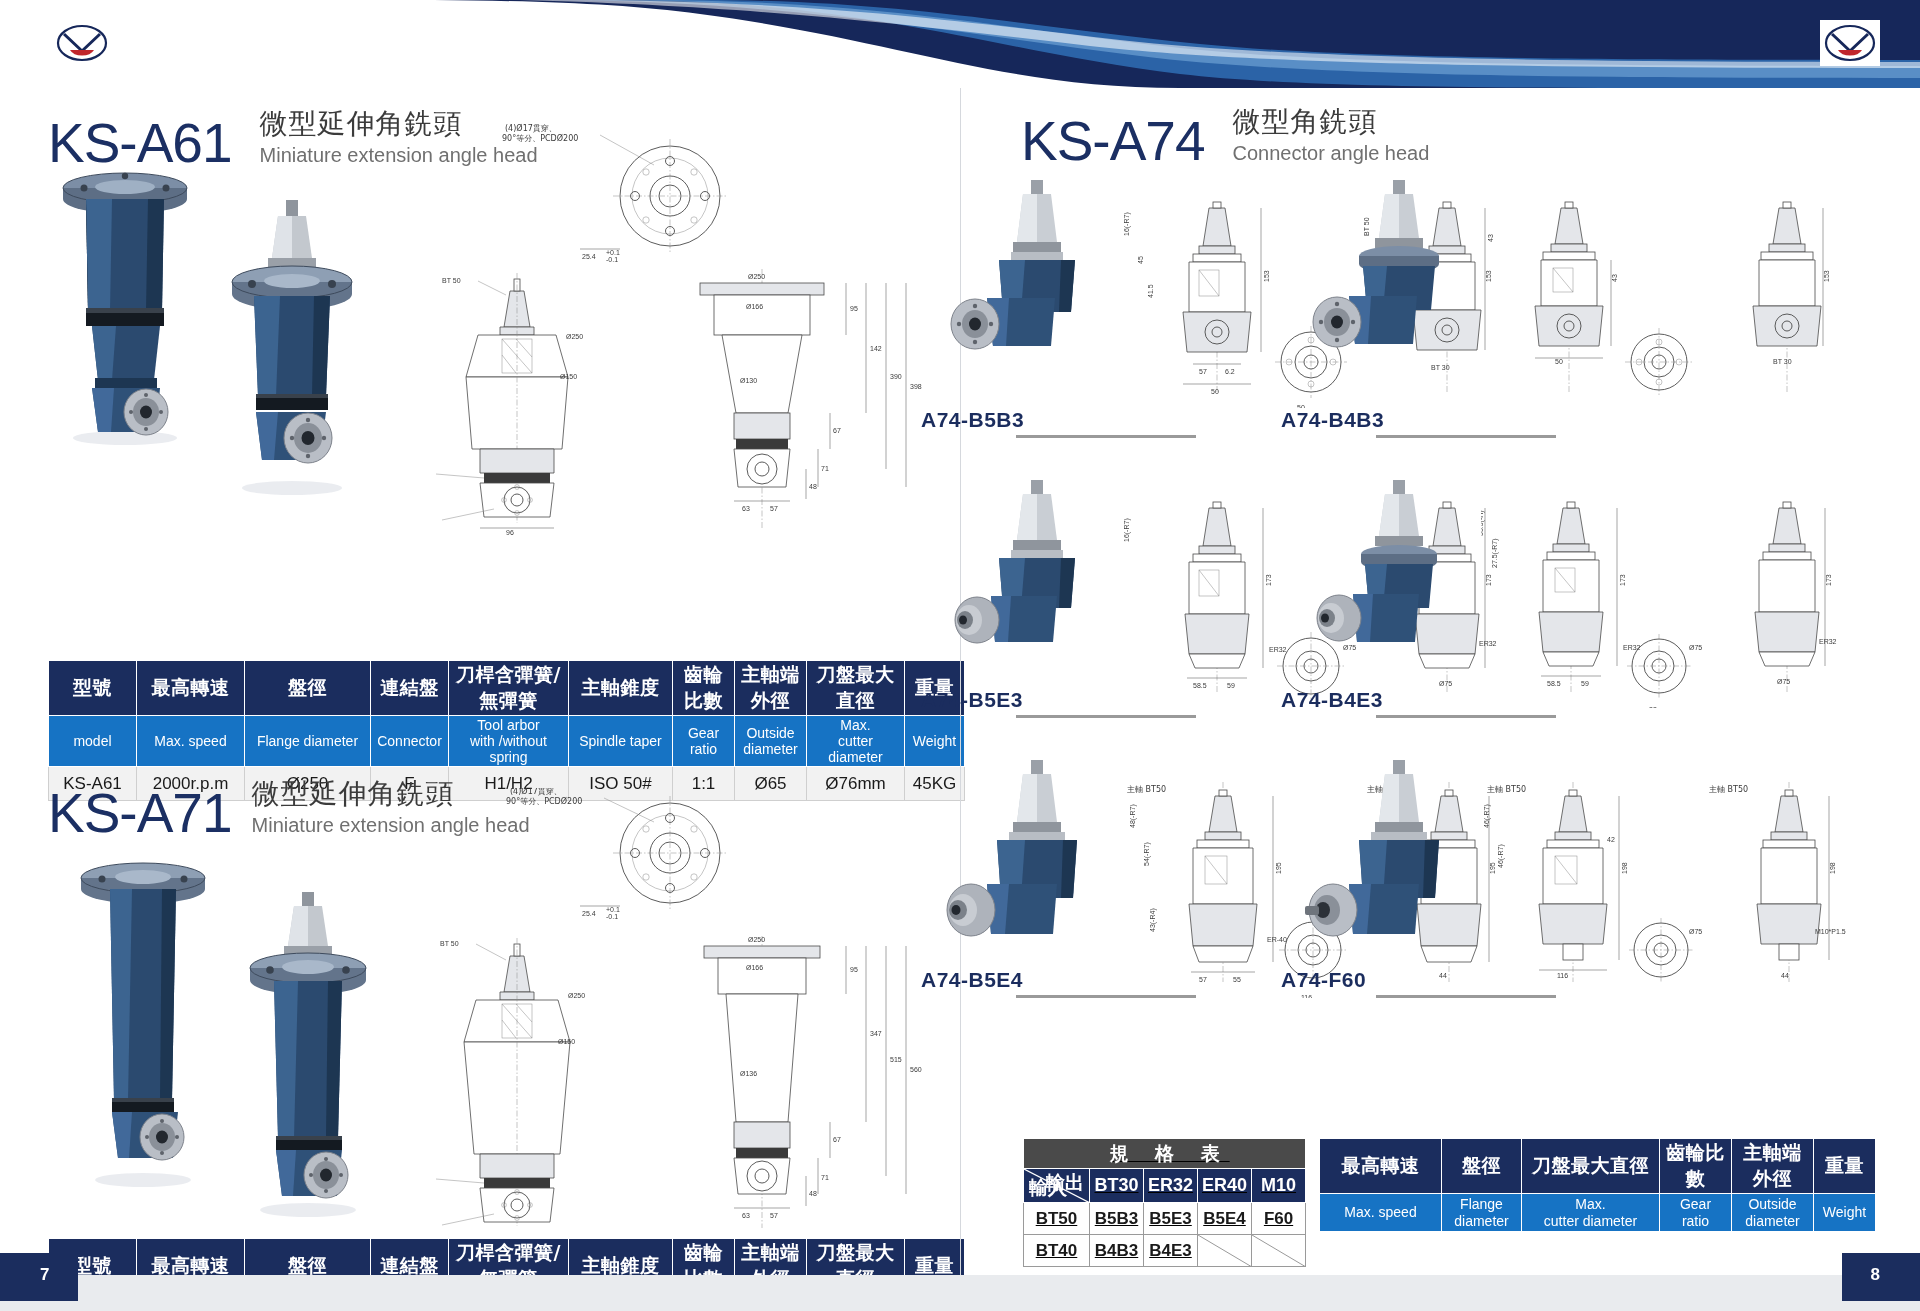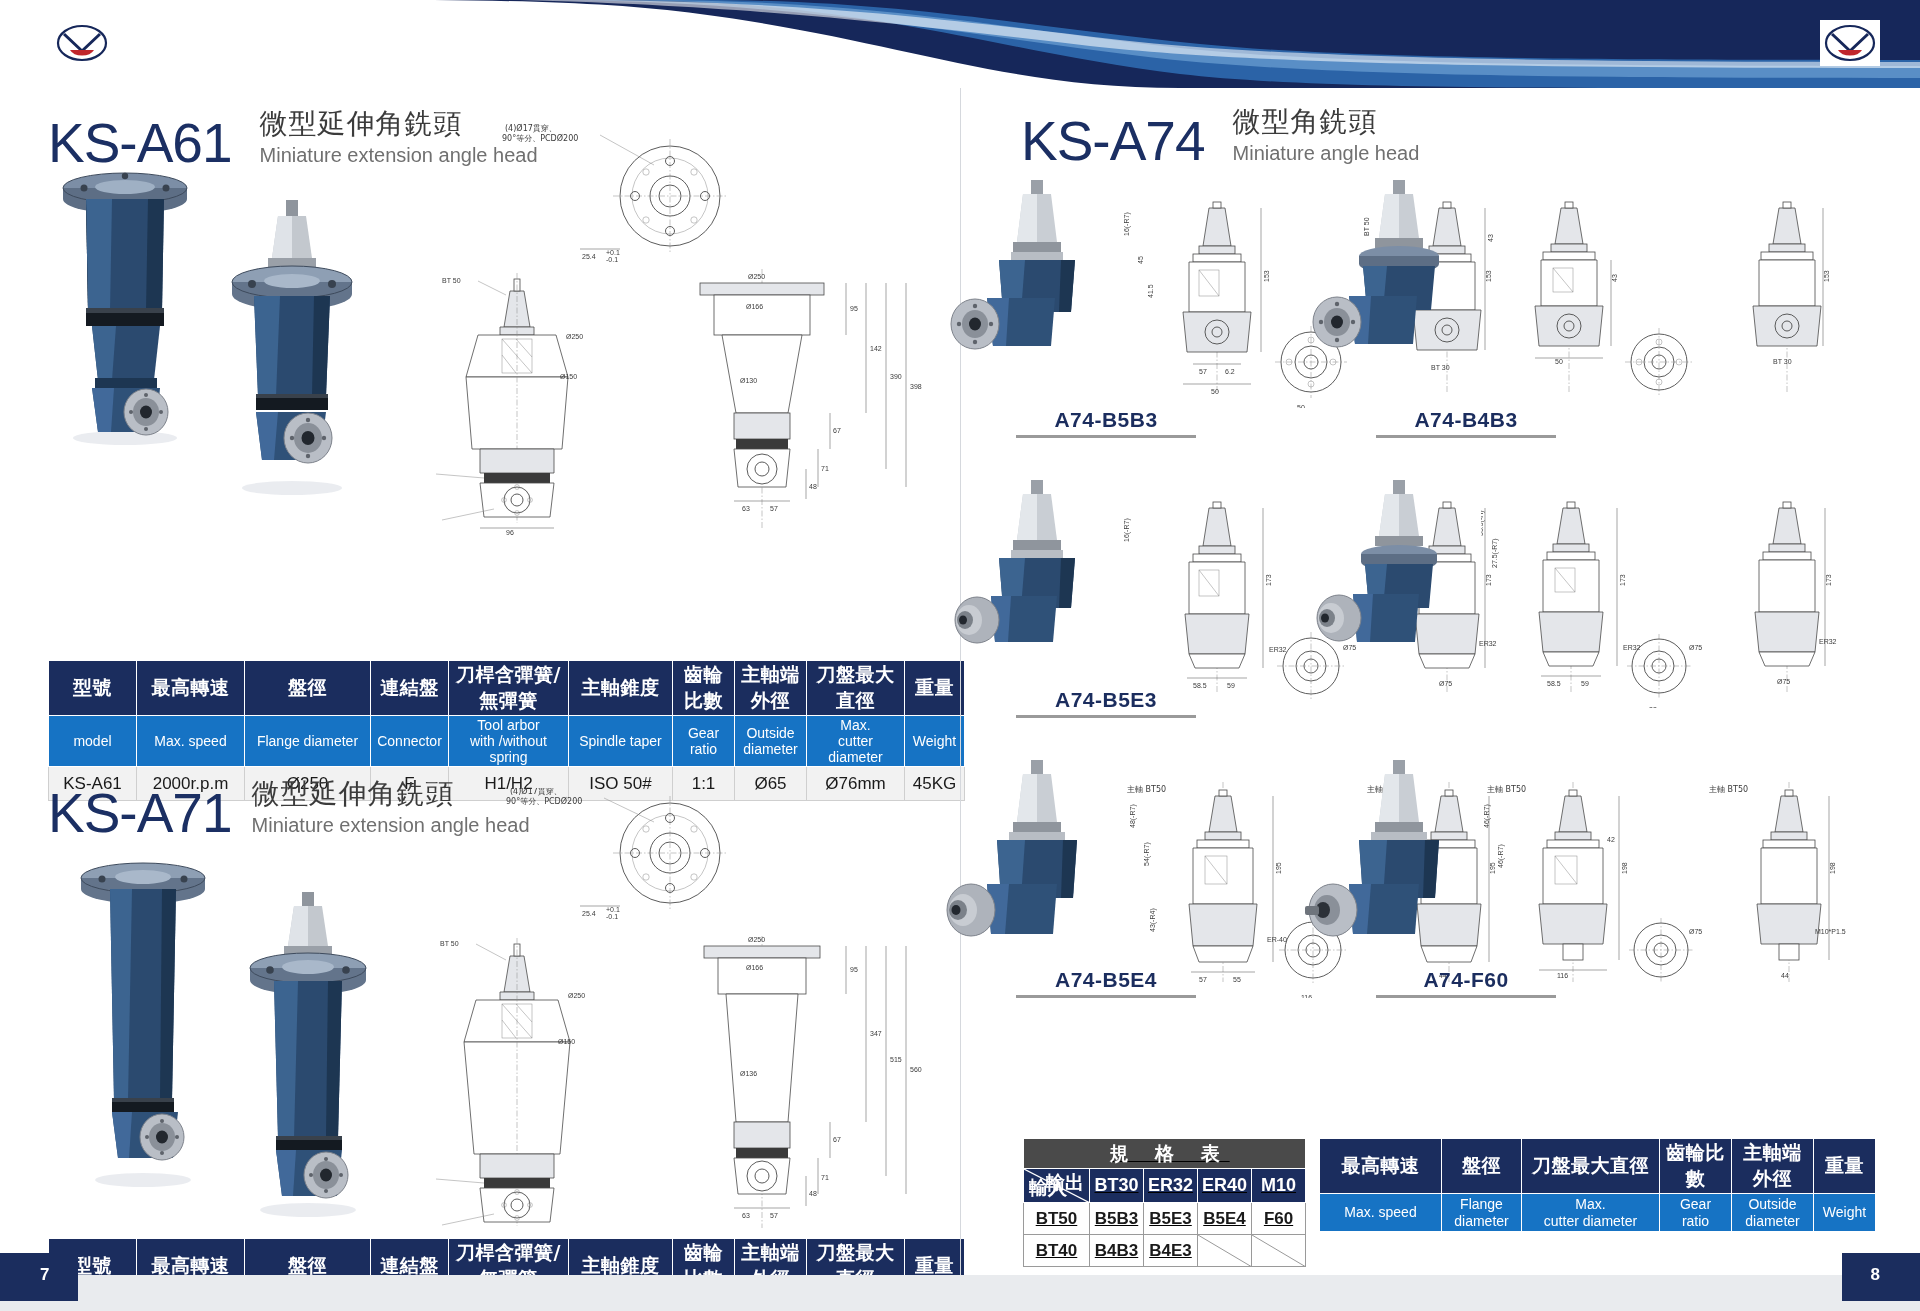--- a/index.html
+++ b/index.html
@@ -84,21 +84,21 @@
   
   .tech { position: absolute; }
   .tech svg { display: block; }
 
   
   .photo { position: absolute; }
   .photo svg { display: block; }
 
   
   .model-cap {
-    position: absolute; text-align: center; font-size: 21px; font-weight: 700;
+    position: absolute; text-align: left; font-size: 21px; font-weight: 700;
     color: #1b2d5e; letter-spacing: 0.5px;
   }
   .model-cap .rule { height: 3px; background: #9a9a9a; margin-top: 3px; }
 
   
   .footer { position: absolute; left: 0; bottom: 0; width: 1920px; height: 58px; }
   .footer .bar { position: absolute; left: 0; bottom: 0; width: 1920px; height: 36px; background: #e9ebee; }
   .footer .navy-l { position: absolute; left: 0; bottom: 10px; width: 78px; height: 48px; background: #1b2d5e; }
   .footer .navy-r { position: absolute; right: 0; bottom: 10px; width: 78px; height: 48px; background: #1b2d5e; }
   .footer .pnum {
@@ -609,21 +609,21 @@
     </tbody>
       </table>
   </div>
 
   <div class="pane pane-right">
 
     <div class="prod-head" style="left:60px; top:18px;">
       <div class="prod-code">KS-A74</div>
       <div class="prod-names">
         <div class="prod-cn">微型角銑頭</div>
-        <div class="prod-en">Miniature angle head</div>
+        <div class="prod-en">Connector angle head</div>
       </div>
     </div>
 
     <div class="photo" style="left:-100px; top:90px;">
       <svg width="340" height="230" viewBox="0 0 340 230">
         <g transform="translate(160,0)">
 
           <path d="M10,2 L22,2 L22,16 L10,16 Z" fill="#9aa0a8"></path>
           <path d="M2,16 L30,16 L36,64 L-4,64 Z" fill="#c9ced4"></path>
           <path d="M2,16 L16,16 L16,64 L-4,64 Z" fill="#e3e7eb"></path>
@@ -940,20 +940,24 @@
           <rect x="6" y="50" width="48" height="8" class="dfill-w"></rect>
           <path d="M2,58 L58,58 L58,110 L2,110 Z" class="dfill-w"></path>
           <path d="M-2,110 L62,110 L58,150 L2,150 Z" class="dfill-l"></path>
           <path d="M2,150 L58,150 L52,164 L8,164 Z" class="dfill-w"></path>
           <text class="dimtxt" x="74" y="84" transform="rotate(-90,74,84)">173</text>
           <line x1="68" y1="6" x2="68" y2="164" class="dline"></line>
           <text class="dimtxt" x="62" y="142">ER32</text>
           <text class="dimtxt" x="20" y="182">Ø75</text>
         </g>
       </svg>
+    </div>
+    <div class="model-cap" style="left:320px; top:600px; width:370px;">
+      <span>A74-B4E3</span>
+      <div class="rule" style="width:180px; margin:3px auto 0;"></div>
     </div>
 
     <div class="photo" style="left:-100px; top:670px;">
       <svg width="340" height="240" viewBox="0 0 340 240">
         <g transform="translate(160,0)">
           <path d="M10,2 L22,2 L22,16 L10,16 Z" fill="#9aa0a8"></path>
           <path d="M2,16 L30,16 L36,64 L-4,64 Z" fill="#c9ced4"></path>
           <path d="M2,16 L16,16 L16,64 L-4,64 Z" fill="#e3e7eb"></path>
           <rect x="-8" y="64" width="48" height="10" fill="#8f959d"></rect>
           <rect x="-12" y="74" width="56" height="8" fill="#b8bdc4"></rect>

